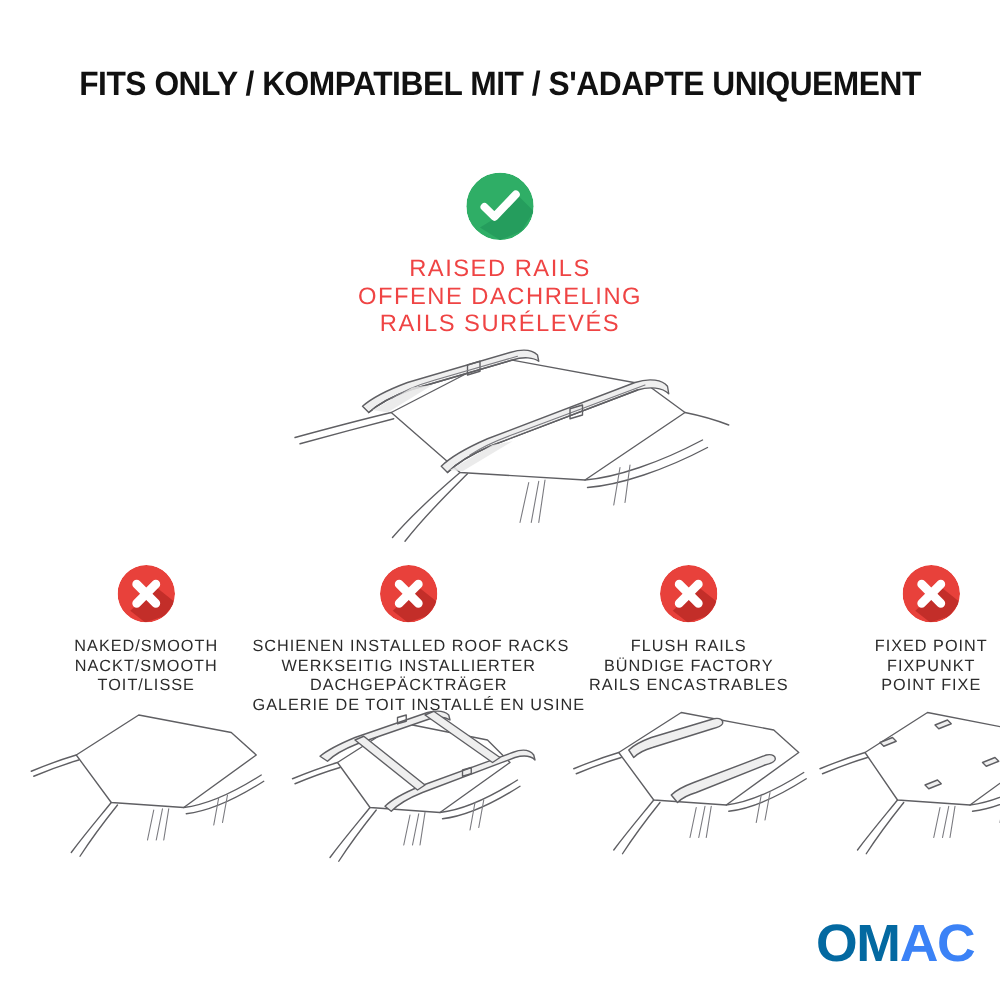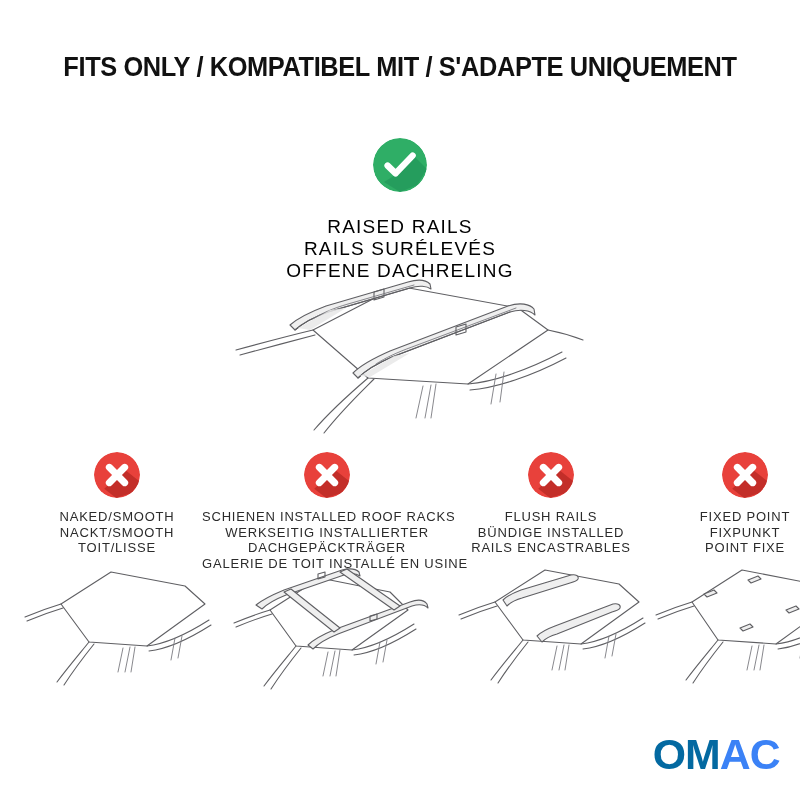--- a/index.html
+++ b/index.html
@@ -45,25 +45,25 @@
     height: 54px;
     border-radius: 50%;
     position: relative;
     margin: 0 auto;
     display: block;
     overflow: hidden;
   }
   .badge svg { display: block; }
 
   .primary-labels {
-    margin-top: 24px;
+    margin-top: 13px;
     font-size: 19px;
     line-height: 22px;
     letter-spacing: 1.2px;
-    color: #000000;
+    color: #ef4444;
     font-weight: normal;
   }
   .primary-labels div { white-space: nowrap; }
 
   
   .main-illus {
     position: absolute;
     left: 218px;
     top: 278px;
     width: 370px;
@@ -163,22 +163,22 @@
     <svg width="54" height="54" viewBox="0 0 54 54">
       <circle cx="27" cy="27" r="27" fill="#2FAE66"></circle>
       <path d="M27 0 A27 27 0 0 1 27 54 A27 27 0 0 1 27 0 Z" fill="none"></path>
       <path d="M38.5,15.5 L54,31 L44,47 L27,54 L11,44 L24,36 Z" fill="#1E9055" opacity="0.55"></path>
       <path d="M14.6,27.6 L22.6,35.4 L39.6,17.6" fill="none" stroke="#ffffff" stroke-width="6.4" stroke-linecap="round" stroke-linejoin="round"></path>
     </svg>
   </span>
 
   <div class="primary-labels">
     <div>RAISED RAILS</div>
+    <div>OFFENE DACHRELING</div>
     <div>RAILS SURÉLEVÉS</div>
-    <div>OFFENE DACHRELING</div>
   </div>
 </div>
 
 <div class="main-illus">
   <svg width="370" height="165" viewBox="0 0 370 165">
 
     <path class="roof-fill" d="M95,52 L180,8 L300,30 L330,52 L250,106 L150,100 Z"></path>
 
     <path class="ln" d="M95,52 C70,58 40,66 18,72"></path>
     <path class="ln" d="M97,57 C74,63 44,71 22,77"></path>
@@ -304,21 +304,21 @@
         <circle cx="27" cy="27" r="27" fill="#E8413B"></circle>
         <path d="M34,19 L54,35 L44,48 L26,54 L12,43 L22,34 Z" fill="#9E1B17" opacity="0.5"></path>
         <g stroke="#ffffff" stroke-width="8.2" stroke-linecap="round">
           <line x1="18" y1="18" x2="36" y2="36"></line>
           <line x1="36" y1="18" x2="18" y2="36"></line>
         </g>
       </svg>
     </span>
     <div class="col-labels">
       <div>FLUSH RAILS</div>
-      <div>BÜNDIGE INSTALLED</div>
+      <div>BÜNDIGE FACTORY</div>
       <div>RAILS ENCASTRABLES</div>
     </div>
     <div class="col-illus">
       <svg width="196" height="135" viewBox="0 0 196 135">
         <path class="roof-fill" d="M42,44 L92,12 L166,26 L186,44 L128,86 L70,82 Z"></path>
         <path class="ln" d="M42,44 C32,47 18,52 6,57"></path>
         <path class="ln" d="M44,48 C34,51 20,56 8,61"></path>
         <path class="ln" d="M70,82 C62,92 50,106 38,122"></path>
         <path class="ln" d="M75,84 C67,94 56,108 45,125"></path>
         <path class="ln" d="M128,86 C146,84 168,74 190,60"></path>

